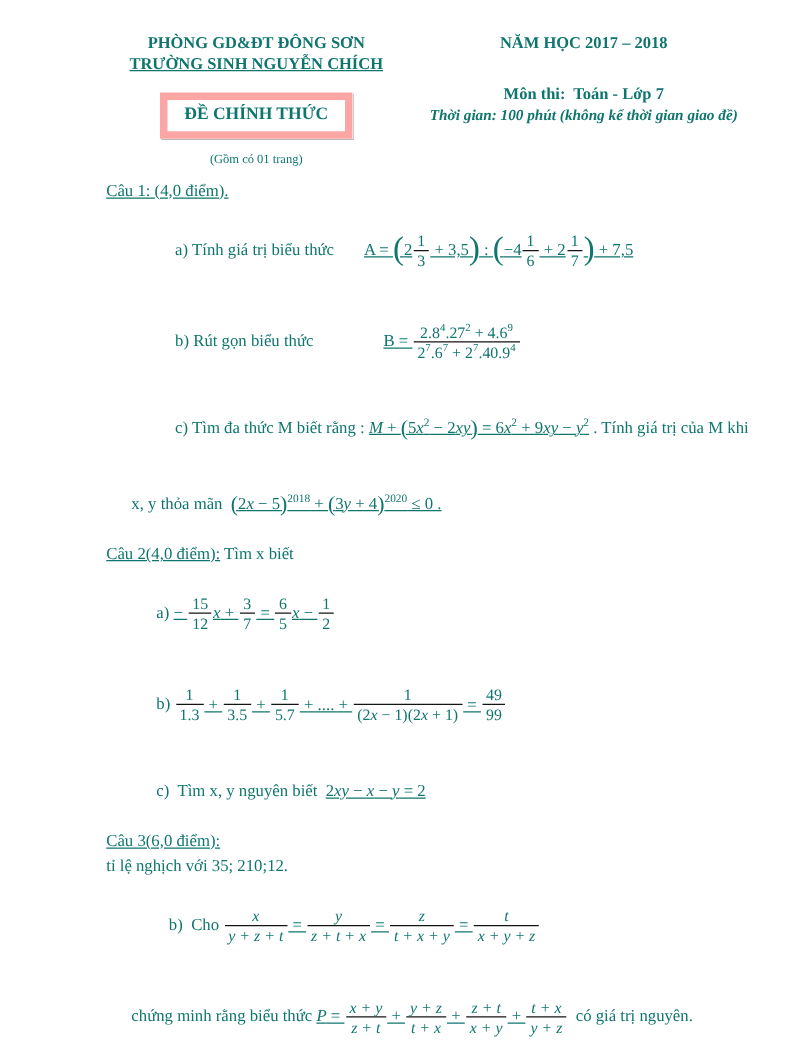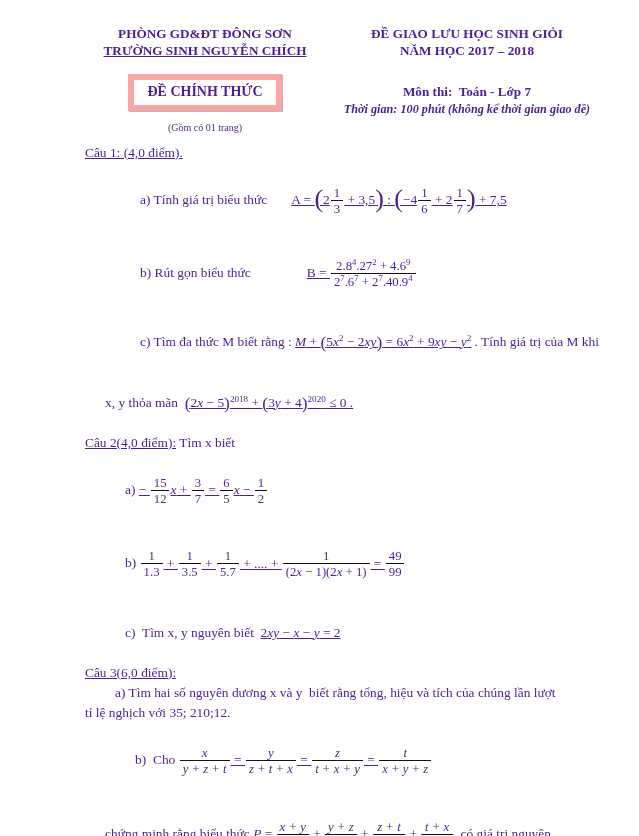--- a/index.html
+++ b/index.html
@@ -1,18 +1,18 @@
 <!DOCTYPE html>
 <html><head>
 <meta charset="utf-8">
 <style>
   html,body{margin:0;padding:0;background:#ffffff;}
   .page{
     width:639px;height:836px;background:#fff;overflow:hidden;position:relative;
-    font-family:"Liberation Serif","DejaVu Serif",serif;color:#4c1d95;
+    font-family:"Liberation Serif","DejaVu Serif",serif;color:#0f766e;
   }
   
   .header{display:flex;justify-content:space-between;padding:26px 27px 0 96px;}
   .h-left{width:218px;text-align:center;}
   .h-right{width:290px;text-align:center;}
   .h-line{font-size:13.2px;font-weight:bold;line-height:1.28;white-space:nowrap;}
   .u{text-decoration:underline;}
   .exam-box{display:inline-block;border:6px solid #fca5a5;padding:4px 13px 5px;margin-top:14px;
             font-weight:bold;font-size:14px;white-space:nowrap;box-shadow:1px 1px 0 #b9b9b9;}
   .pages-note{margin-top:11px;font-size:10px;}
@@ -47,21 +47,20 @@
   <div class="header">
     <div class="h-left">
       <div class="h-line">PHÒNG GD&amp;ĐT ĐÔNG SƠN</div>
       <div class="h-line u">TRƯỜNG SINH NGUYỄN CHÍCH</div>
       <div class="exam-box">
         <span>ĐỀ CHÍNH THỨC</span>
       </div>
       <div class="pages-note">(Gồm có 01 trang)</div>
     </div>
     <div class="h-right">
-      <div class="h-line">ĐỀ GIAO LƯU HỌC SINH GIỎI</div>
       <div class="h-line">NĂM HỌC 2017 – 2018</div>
       <div class="subject">Môn thi:  Toán - Lớp 7</div>
       <div class="time">Thời gian: 100 phút (không kể thời gian giao đề)</div>
     </div>
   </div>
 
   <div class="content">
 
     <div class="line"><span class="qh">Câu 1: (4,0 điểm).</span></div>
     <div class="line ind35 mrow">
@@ -82,21 +81,20 @@
       <span>a) </span><span class="math">− <span class="frac"><span class="fn">15</span><span class="fd">12</span></span><span class="mv">x</span> + <span class="frac"><span class="fn">3</span><span class="fd">7</span></span> = <span class="frac"><span class="fn">6</span><span class="fd">5</span></span><span class="mv">x</span> − <span class="frac"><span class="fn">1</span><span class="fd">2</span></span></span>
     </div>
     <div class="line ind20 mrow">
       <span>b) </span><span class="math"><span class="frac"><span class="fn">1</span><span class="fd">1.3</span></span> + <span class="frac"><span class="fn">1</span><span class="fd">3.5</span></span> + <span class="frac"><span class="fn">1</span><span class="fd">5.7</span></span> + .... + <span class="frac"><span class="fn">1</span><span class="fd">(2<span class="mv">x</span> − 1)(2<span class="mv">x</span> + 1)</span></span> = <span class="frac"><span class="fn">49</span><span class="fd">99</span></span></span>
     </div>
     <div class="line ind20">
       <span>c)  Tìm x, y nguyên biết  </span><span class="math">2<span class="mv">xy</span> − <span class="mv">x</span> − <span class="mv">y</span> = 2</span>
     </div>
 
     <div class="line"><span class="qh">Câu 3(6,0 điểm):</span></div>
-    <div class="line ind30">a) Tìm hai số nguyên dương x và y  biết rằng tổng, hiệu và tích của chúng lần lượt</div>
     <div class="line">tỉ lệ nghịch với 35; 210;12.</div>
     <div class="line ind30 mrow">
       <span>b)  Cho </span><span class="math"><span class="frac"><span class="fn"><span class="mv">x</span></span><span class="fd"><span class="mv">y + z + t</span></span></span> = <span class="frac"><span class="fn"><span class="mv">y</span></span><span class="fd"><span class="mv">z + t + x</span></span></span> = <span class="frac"><span class="fn"><span class="mv">z</span></span><span class="fd"><span class="mv">t + x + y</span></span></span> = <span class="frac"><span class="fn"><span class="mv">t</span></span><span class="fd"><span class="mv">x + y + z</span></span></span></span>
     </div>
     <div class="line mrow">
       <span>chứng minh rằng biểu thức </span><span class="math"><span class="mv">P</span> = <span class="frac"><span class="fn"><span class="mv">x + y</span></span><span class="fd"><span class="mv">z + t</span></span></span> + <span class="frac"><span class="fn"><span class="mv">y + z</span></span><span class="fd"><span class="mv">t + x</span></span></span> + <span class="frac"><span class="fn"><span class="mv">z + t</span></span><span class="fd"><span class="mv">x + y</span></span></span> + <span class="frac"><span class="fn"><span class="mv">t + x</span></span><span class="fd"><span class="mv">y + z</span></span></span></span><span>  có giá trị nguyên.</span>
     </div>
 
   </div>
 </div>

